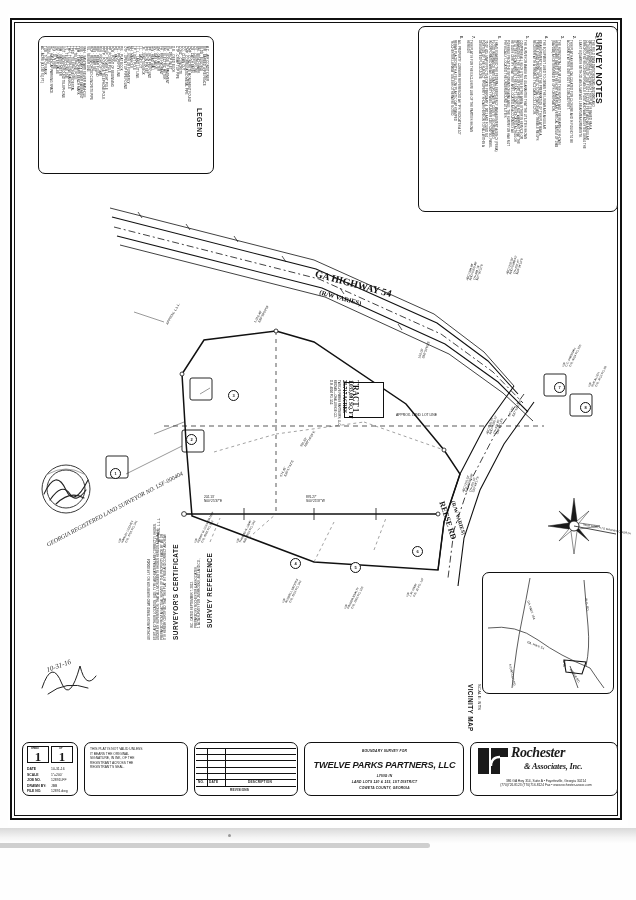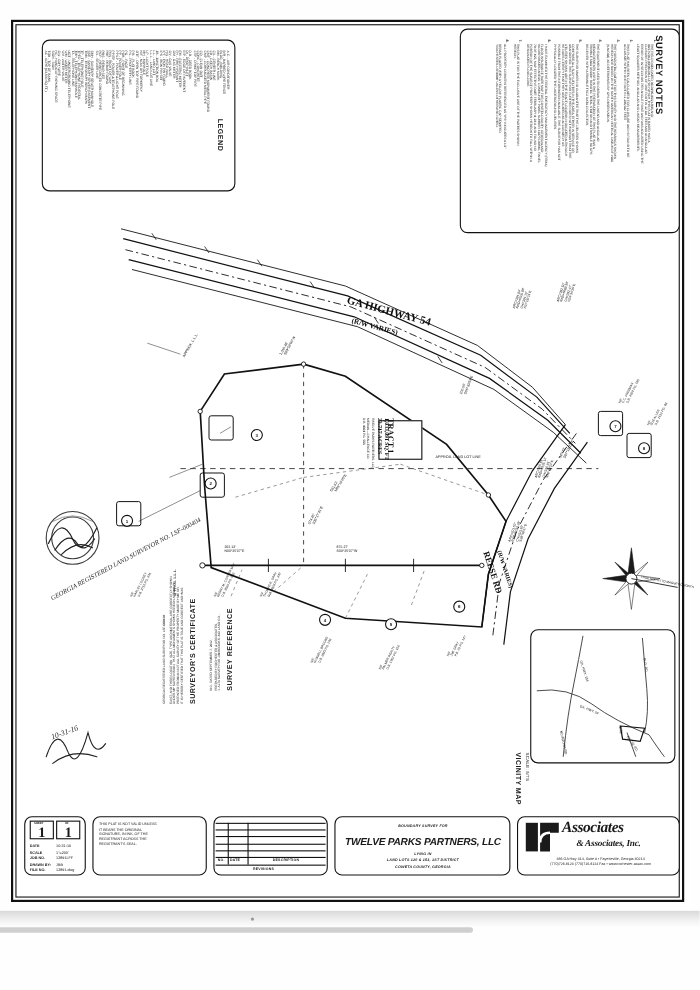--- a/index.html
+++ b/index.html
@@ -547,21 +547,21 @@
 
   <div class="box" id="tb5"></div>
   <div id="rlogo">
     <svg width="30" height="26">
       <rect x="0" y="0" width="11" height="26" fill="#1a1a1a"></rect>
       <path d="M13,0 L30,0 L30,9 L22,9 L22,26 L13,26 Z" fill="#1a1a1a"></path>
       <path d="M13,0 L13,26 L22,26 L22,9 L30,9" fill="none" stroke="#fff" stroke-width="0"></path>
       <path d="M22,9 Q13,9 13,18" fill="none" stroke="#fff" stroke-width="2.4"></path>
     </svg>
   </div>
-  <div id="rname">Associates</div>
+  <div id="rname">Rochester</div>
   <div id="rassoc">&amp; Associates, Inc.</div>
   <div id="raddr">
     <div>386 GA Hwy 314, Suite A • Fayetteville, Georgia 30214</div>
     <div>(770)726.8123  (770)716.8124 Fax • www.rochester-assoc.com</div>
   </div>
 
   <div id="scanedge"></div>
   <div id="scanedge2"></div>
   <div id="speck"></div>
 </div>

